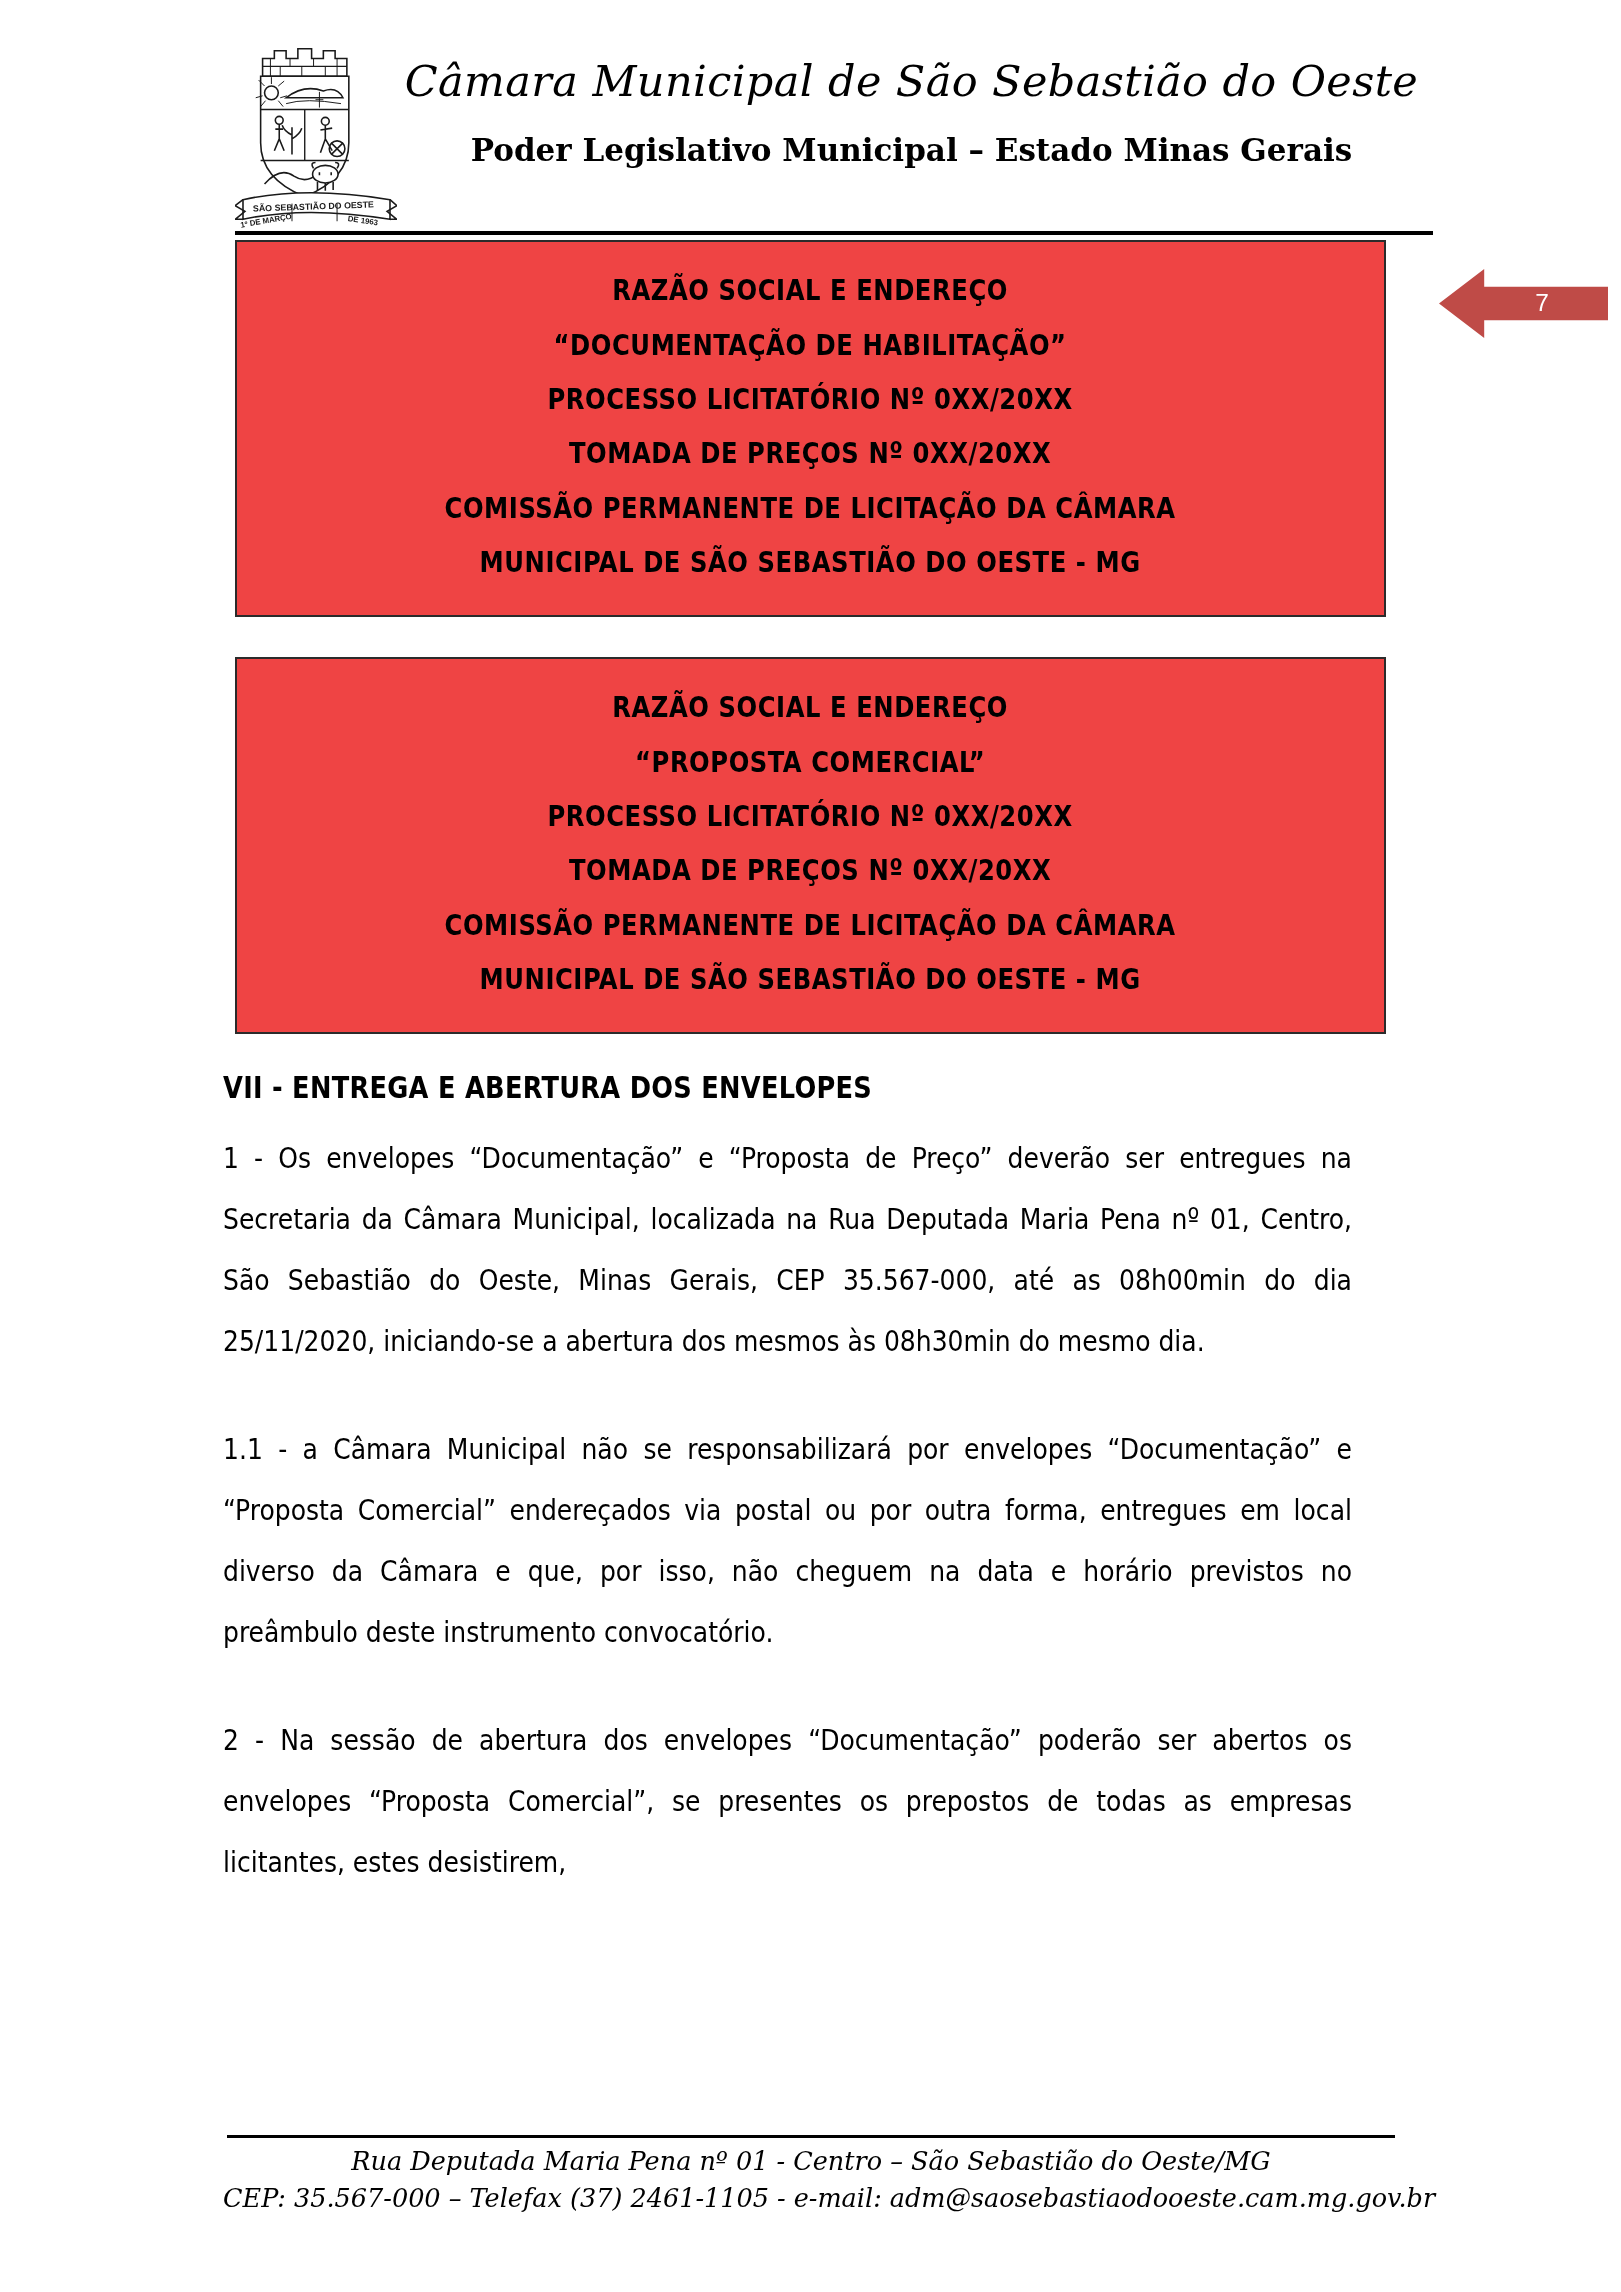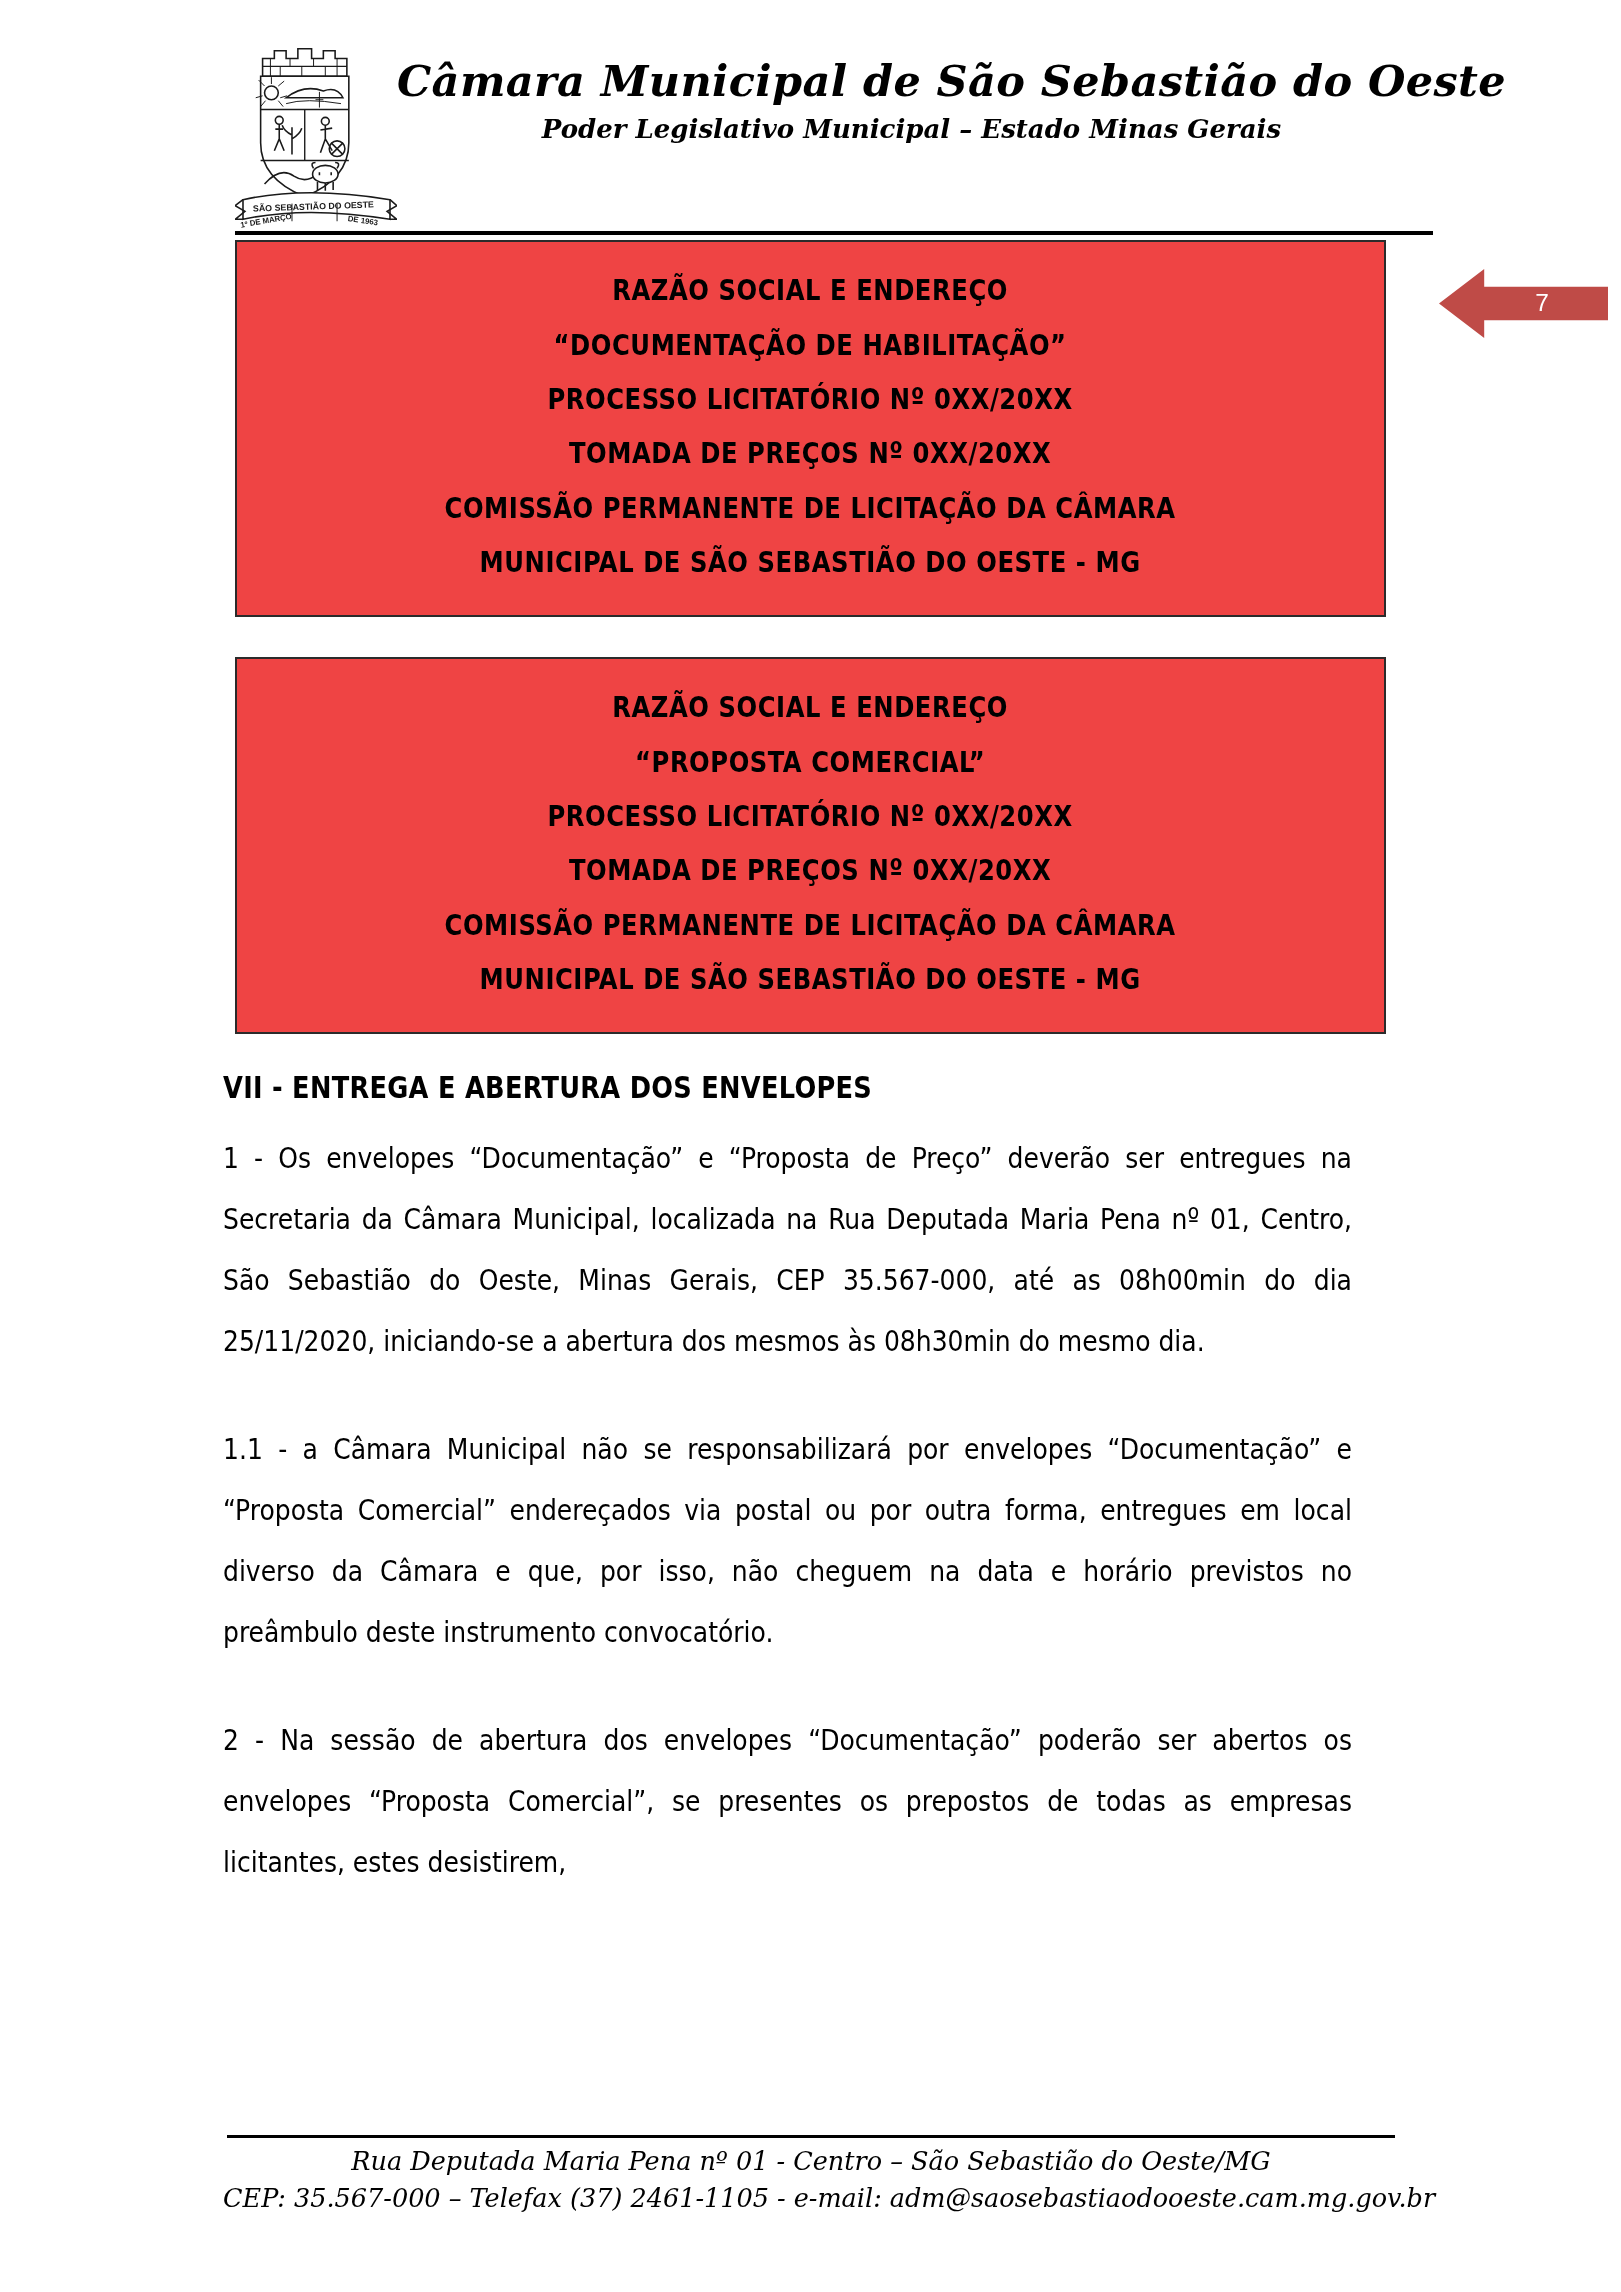--- a/index.html
+++ b/index.html
@@ -43,34 +43,32 @@
   .header-titles {
     position: absolute;
     left: 172px;
     top: 27.4px;
     width: 1029px;
     text-align: center;
   }
   .header-title {
     font-family: "DejaVu Serif", "Liberation Serif", serif;
     font-style: italic;
-    font-weight: bold;
+    font-weight: normal;
     font-size: 43px;
     letter-spacing: 0.4px;
     line-height: 1.18;
     white-space: nowrap;
-    text-align: right;
   }
   .header-sub {
     font-family: "DejaVu Serif", "Liberation Serif", serif;
-    font-style: italic;
     font-weight: bold;
-    font-size: 26px;
+    font-size: 31px;
     line-height: 1.25;
-    margin-top: 6px;
+    margin-top: 24px;
     white-space: nowrap;
   }
 
   .header-rule {
     position: absolute;
     left: 235px;
     top: 231px;
     width: 1198px;
     height: 0;
     border-top: 4.9px solid #000000;

